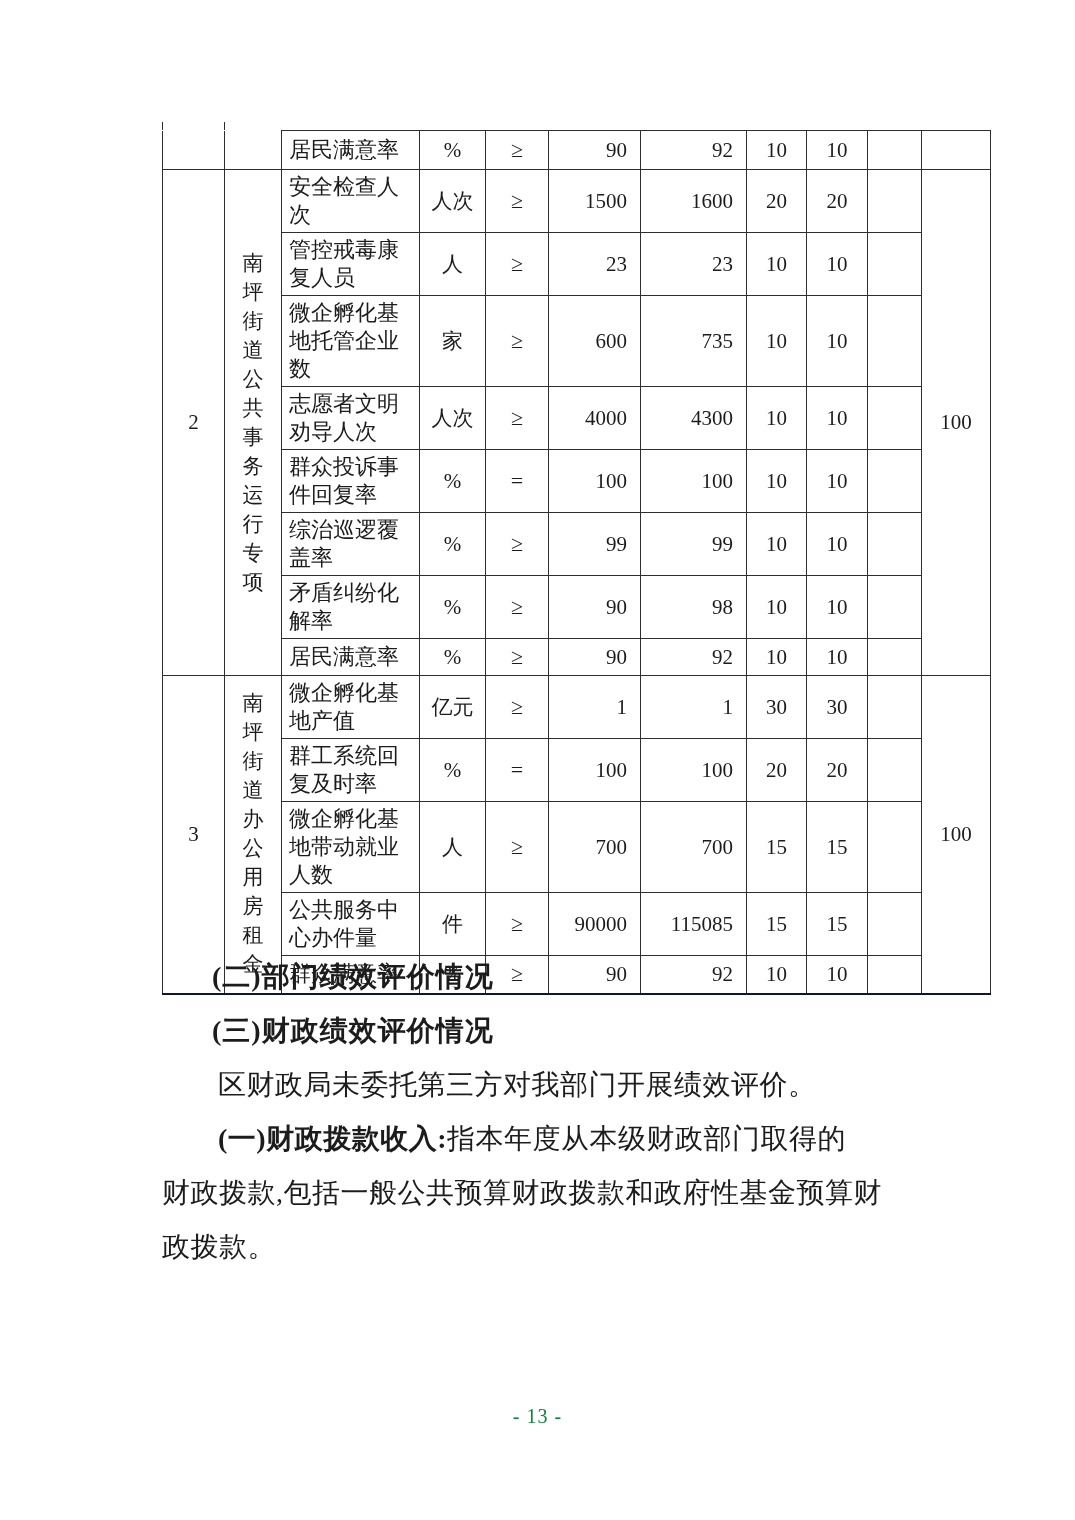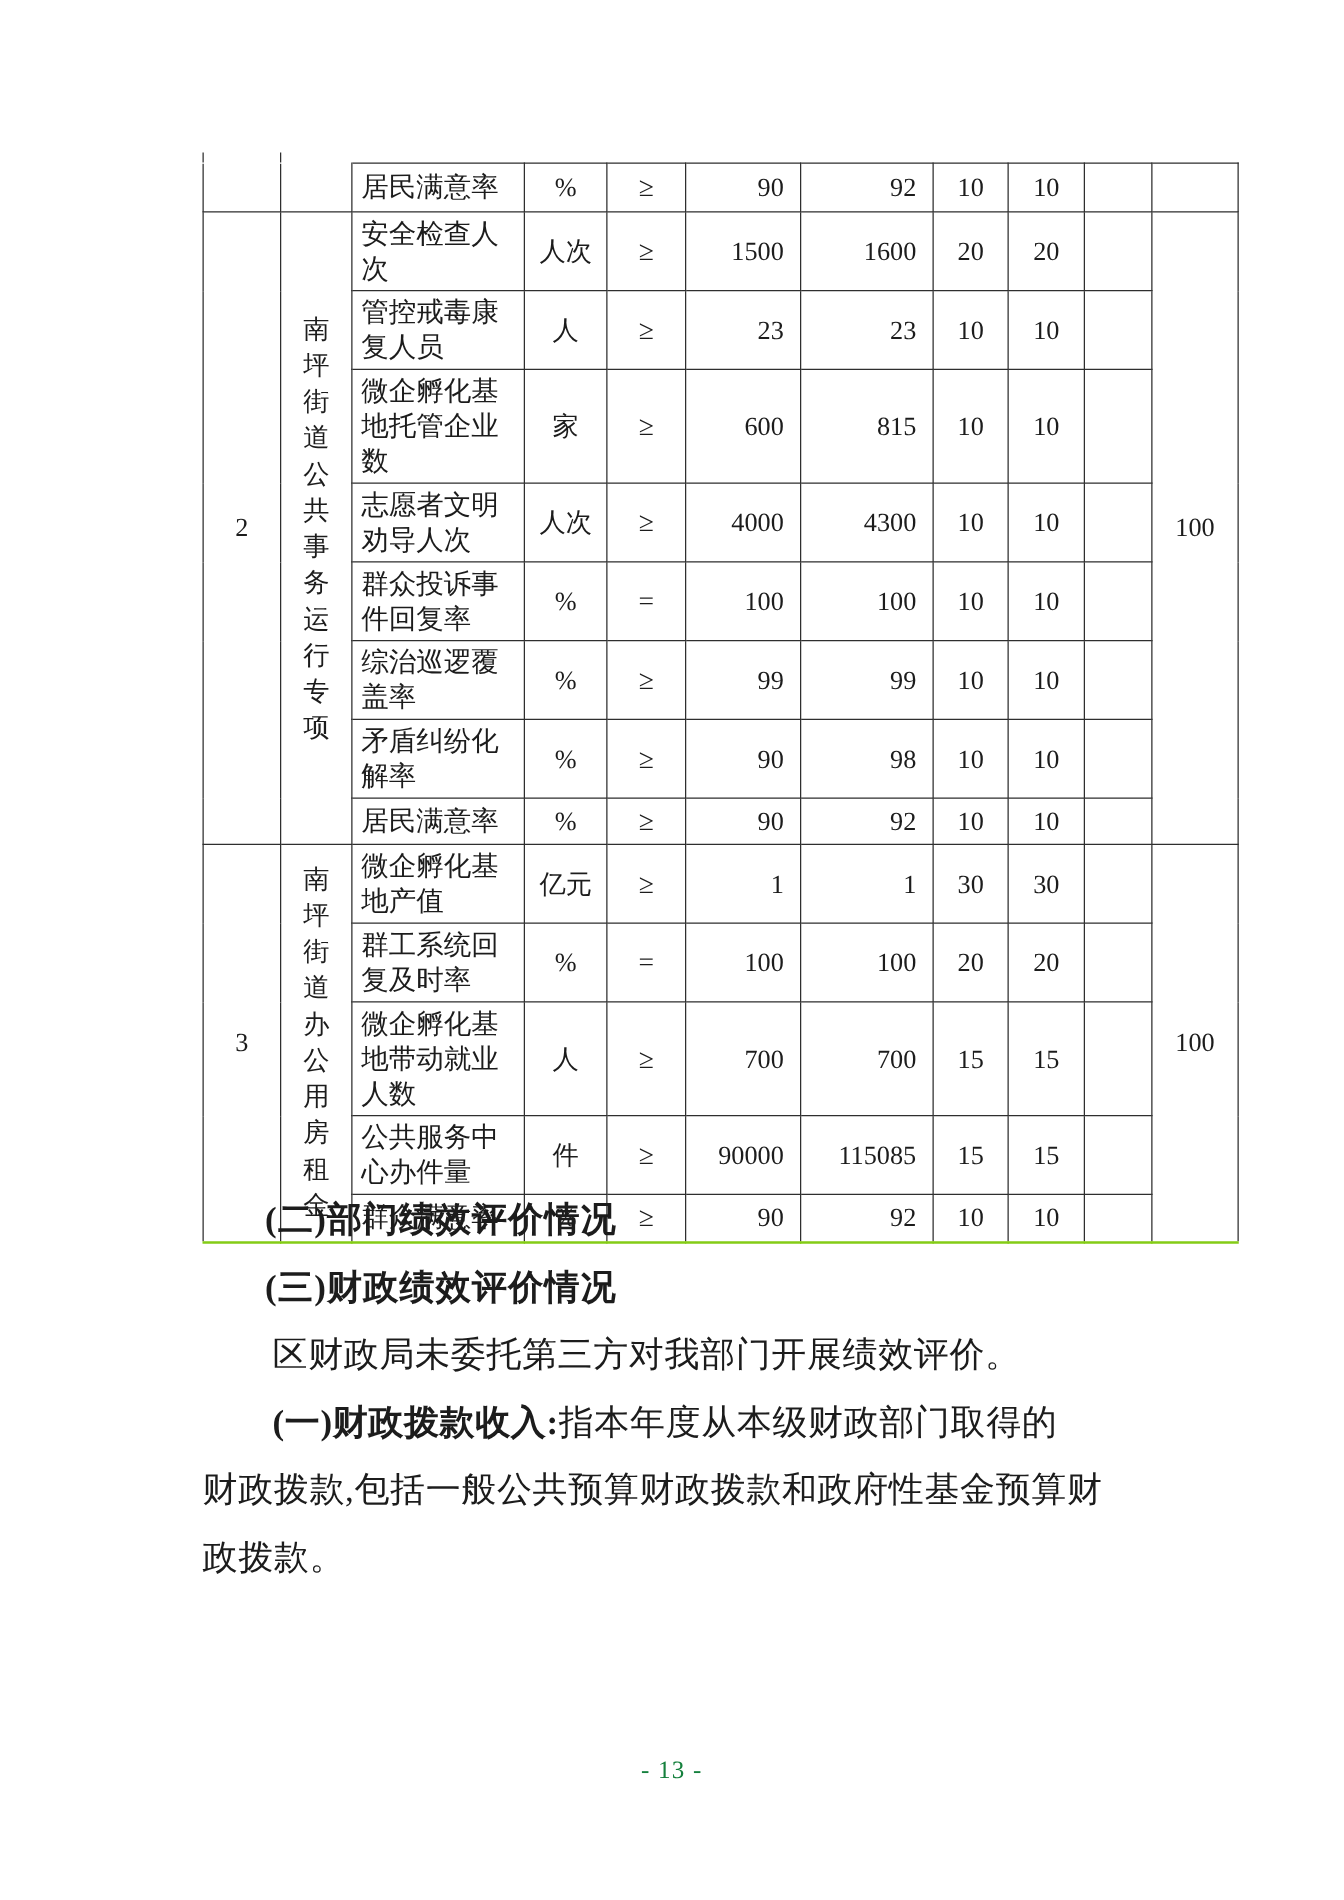--- a/index.html
+++ b/index.html
@@ -12,21 +12,21 @@
     overflow: hidden;
   }
   .page { position: absolute; inset: 0; }
 
   
   .perf {
     position: absolute; left: 162px; top: 130px;
     width: 829px;
     border-collapse: collapse;
     table-layout: fixed;
-    border-bottom: 2px solid #84cc16;
+    border-bottom: 2px solid #0f172a;
   }
   .perf td {
     border: 1px solid #2e2e2e;
     vertical-align: middle;
     font-size: 21px;
     padding: 0;
     overflow: hidden;
   }
   .perf td.c-name {
     text-align: left;
@@ -153,21 +153,21 @@
           <td class="c-actual">23</td>
           <td class="c-points">10</td>
           <td class="c-score">10</td>
           <td class="c-blank"></td>
         </tr>
         <tr style="height: 85px;">
           <td class="c-name">微企孵化基地托管企业数</td>
           <td class="c-unit">家</td>
           <td class="c-op">≥</td>
           <td class="c-target">600</td>
-          <td class="c-actual">815</td>
+          <td class="c-actual">735</td>
           <td class="c-points">10</td>
           <td class="c-score">10</td>
           <td class="c-blank"></td>
         </tr>
         <tr style="height: 59px;">
           <td class="c-name">志愿者文明劝导人次</td>
           <td class="c-unit">人次</td>
           <td class="c-op">≥</td>
           <td class="c-target">4000</td>
           <td class="c-actual">4300</td>

